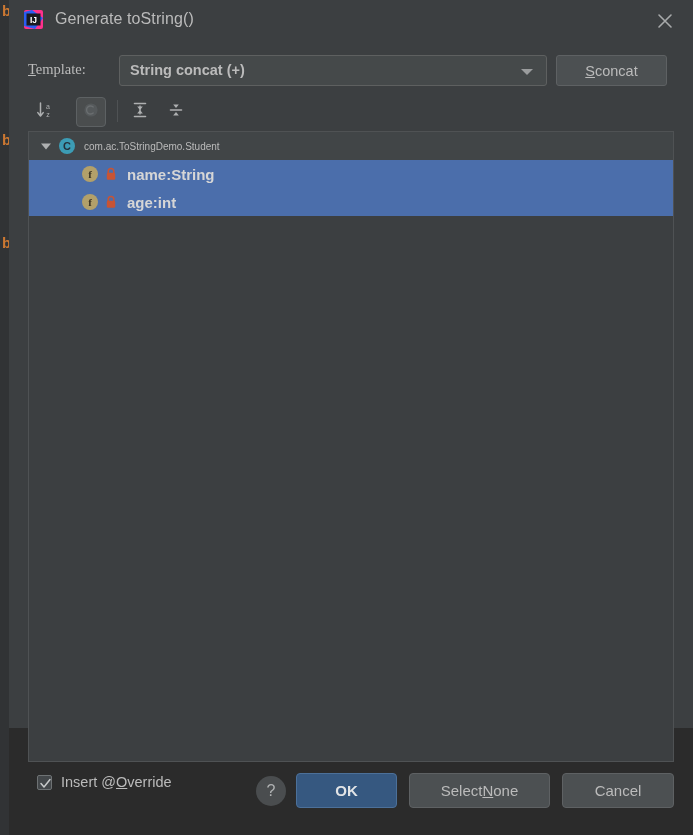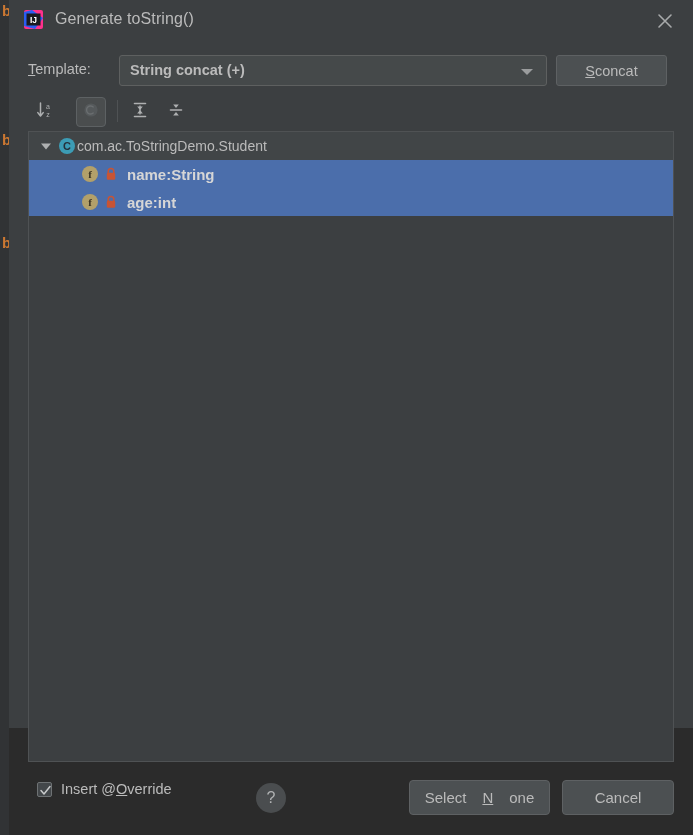--- a/index.html
+++ b/index.html
@@ -85,20 +85,21 @@
   .template-row {
     position: absolute;
     left: 0; top: 55px;
     width: 684px; height: 32px;
   }
   .template-label {
     position: absolute;
     left: 19px; top: 6px;
     font-size: 14.5px;
     color: #bbbbbb;
+    font-family: Liberation Serif, serif;
   }
   .template-label u { text-decoration: underline; }
   .template-combo {
     position: absolute;
     left: 110px; top: 0;
     width: 428px; height: 31px;
     background: #45494a;
     border: 1px solid #5e6060;
     border-radius: 3px;
     box-sizing: border-box;
@@ -195,22 +196,22 @@
     flex: 0 0 auto;
     display: flex;
     align-items: center;
     justify-content: center;
     font-size: 11px;
     font-weight: bold;
     color: #24303a;
     font-family: "Liberation Sans", sans-serif;
   }
   .class-label {
-    margin-left: 2px;
-    font-size: 14px;
+    margin-left: 9px;
+    font-size: 10px;
     color: #bbbbbb;
   }
   .field-indent { width: 53px; flex: 0 0 auto; }
   .field-icon {
     width: 16px; height: 16px;
     border-radius: 50%;
     background: #b2a06a;
     flex: 0 0 auto;
     display: flex;
     align-items: center;
@@ -229,21 +230,21 @@
     margin-left: 10px;
     font-size: 15px;
     color: #d6d6d6;
     font-weight: bold;
   }
 
   
   .footer {
     position: absolute;
     left: 0; top: 770px;
-    width: 684px; height: 45px; margin-top: 7px;
+    width: 684px; height: 45px;
   }
   .cb-wrap {
     position: absolute;
     left: 28px; top: 4px;
     display: flex;
     align-items: center;
     cursor: pointer;
   }
   .cb-box {
     width: 15px; height: 15px;
@@ -291,21 +292,20 @@
     width: 101px;
     background: #365880;
     border: 1px solid #4c7099;
     color: #e2e4e6;
     font-weight: bold;
   }
   .btn-default {
     background: #4c5052;
     border: 1px solid #5e6163;
     color: #bbbbbb;
-    gap: 16px;
   }
   .btn-default u { text-decoration: underline; }
   .btn-selnone { left: 400px; width: 141px; }
   .btn-cancel { left: 553px; width: 112px; }
 </style>
 </head>
 <body>
 
 <div class="backdrop">
   <div class="backdrop-gutter"></div>
@@ -439,20 +439,21 @@
       <span class="cb-box">
         <svg width="13" height="13" viewBox="0 0 13 13">
           <path d="M2 6.5 L5 10 L11 2.5" stroke="#c8cacb" stroke-width="1.5" fill="none" stroke-linecap="round" stroke-linejoin="round"></path>
         </svg>
       </span>
       <span class="cb-label"><span>Insert @</span><u>O</u><span>verride</span></span>
     </div>
 
     <div class="help-btn">?</div>
 
+    <div class="btn btn-ok">OK</div>
 
     <div class="btn btn-default btn-selnone">
         <span>Select </span>
         <u>N</u>
         <span>one</span>
       </div>
 
     <div class="btn btn-default btn-cancel">Cancel</div>
   </div>
 

